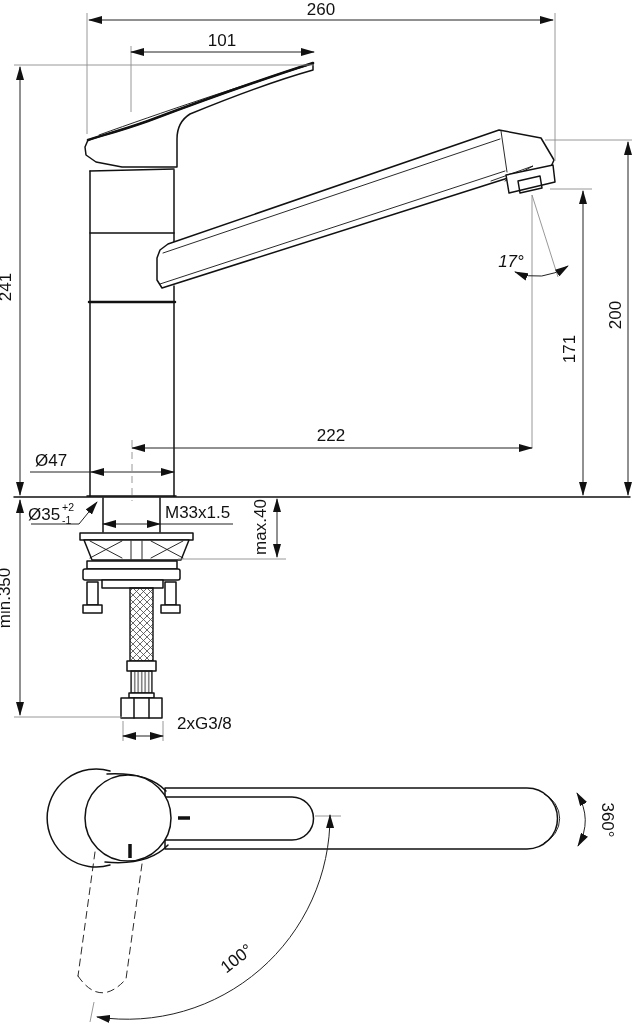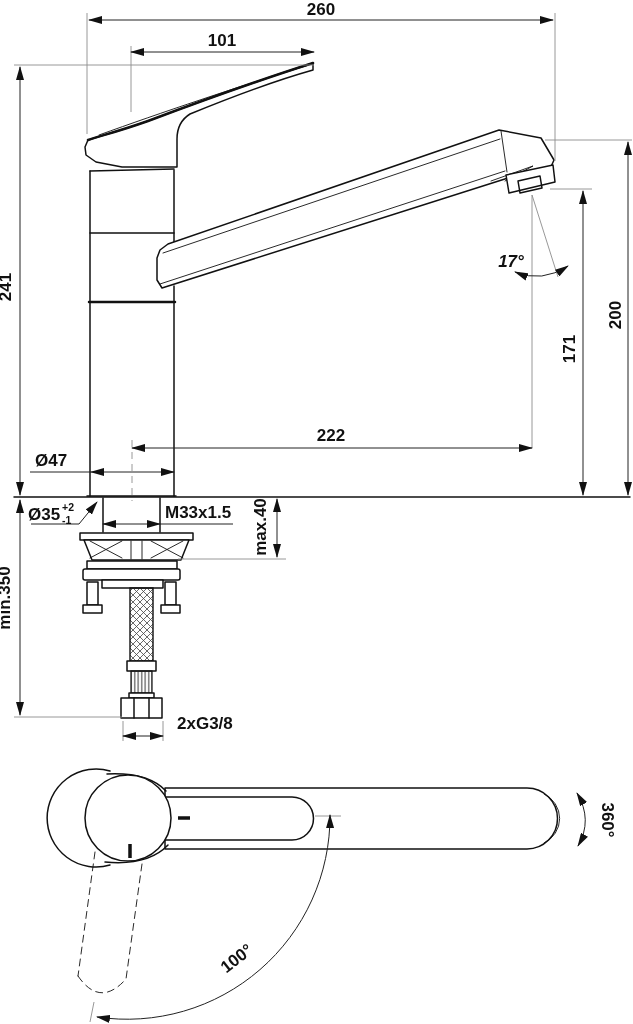--- a/index.html
+++ b/index.html
@@ -1,17 +1,17 @@
 <!DOCTYPE html>
 <html><head>
 <meta charset="utf-8">
 <style>
   html,body{margin:0;padding:0;background:#fff;}
   .stage{position:relative;width:633px;height:1024px;background:#ffffff;overflow:hidden;
-         font-family:"Liberation Sans",sans-serif;font-weight:bold;}
+         font-family:"Liberation Sans",sans-serif;}
   svg{position:absolute;left:0;top:0;}
   text{fill:#111;font-family:"Liberation Sans",sans-serif;font-size:17px;}
   .tol{font-size:10.5px;}
   .ang{font-style:italic;}
   .obj{stroke:#111;fill:none;stroke-width:1.5;stroke-linejoin:round;stroke-linecap:round;}
   .objw{stroke:#111;fill:#fff;stroke-width:1.5;stroke-linejoin:round;}
   .thick{stroke-width:2.5;}
   .thin{stroke-width:0.9;}
   .ext{stroke:#8c8c8c;stroke-width:0.9;fill:none;}
   .dim{stroke:#222;stroke-width:1;fill:none;}

